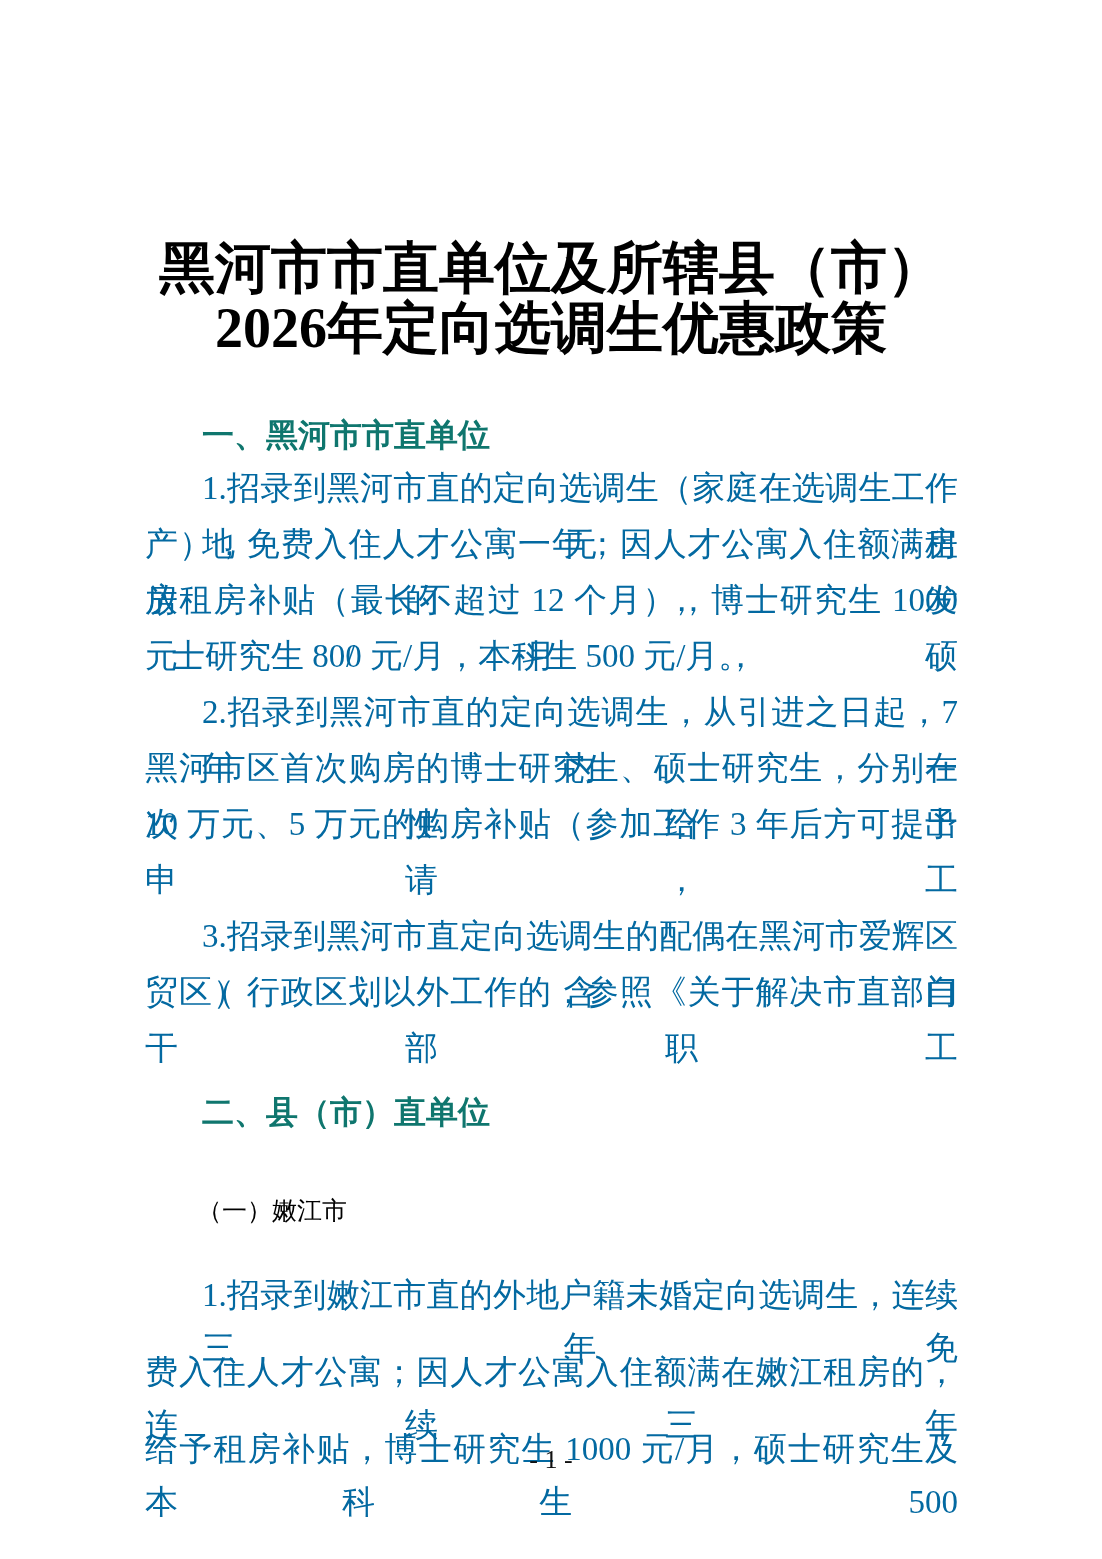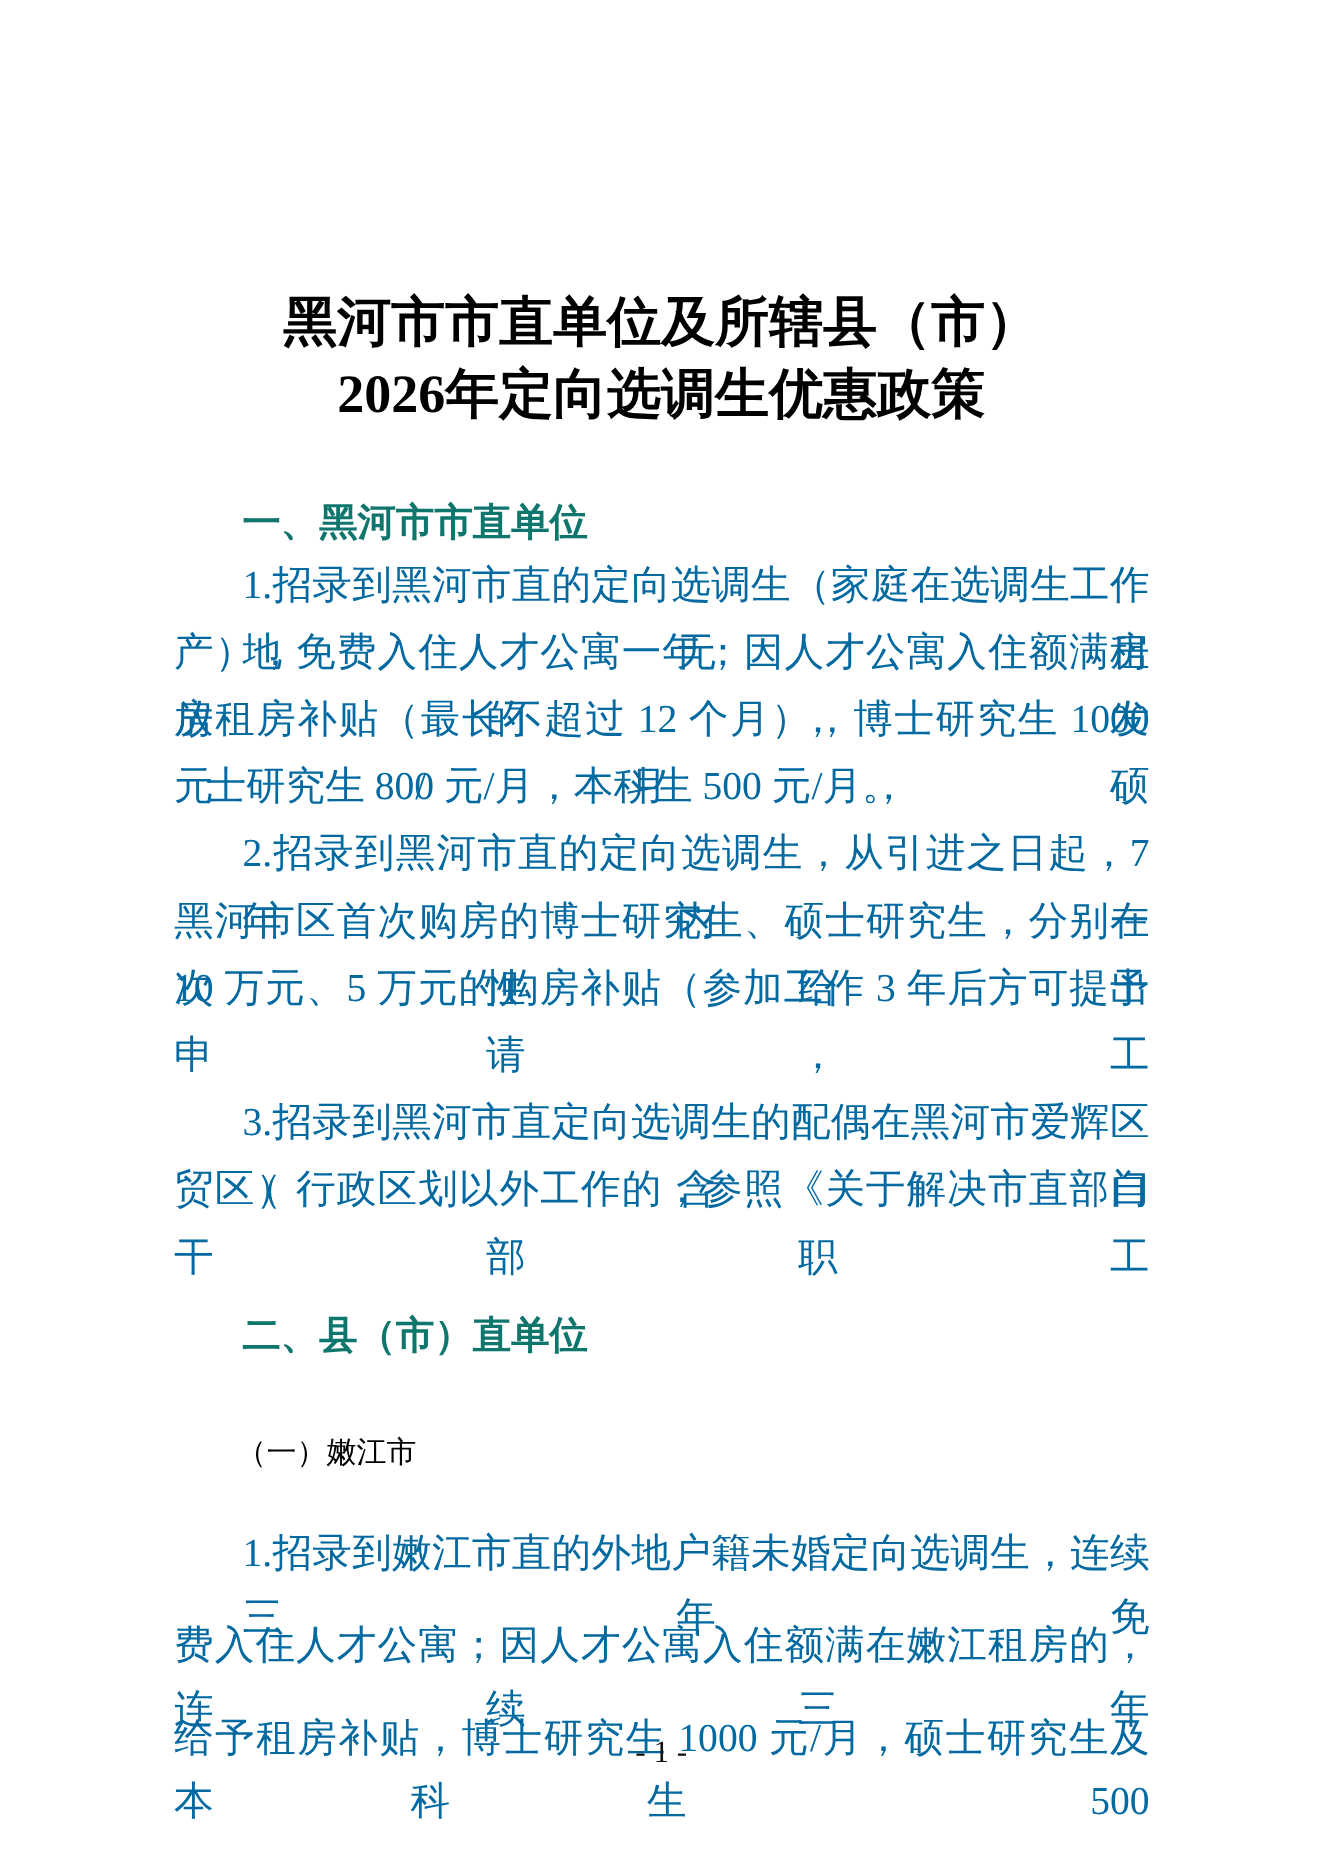--- a/index.html
+++ b/index.html
@@ -16,21 +16,21 @@
     font-family: "Liberation Serif", "DejaVu Serif", serif;
     overflow: hidden;
   }
   .title-block {
     position: absolute;
     top: 238px;
     left: 0;
     width: 100%;
     text-align: center;
     font-weight: bold;
-    font-size: 45px;
+    font-size: 56px;
     line-height: 60px;
     color: #000000;
     font-family: "Liberation Serif", "DejaVu Serif", serif;
   }
   .section-heading {
     position: absolute;
     left: 202px;
     height: 56px;
     line-height: 56px;
     font-size: 32px;

